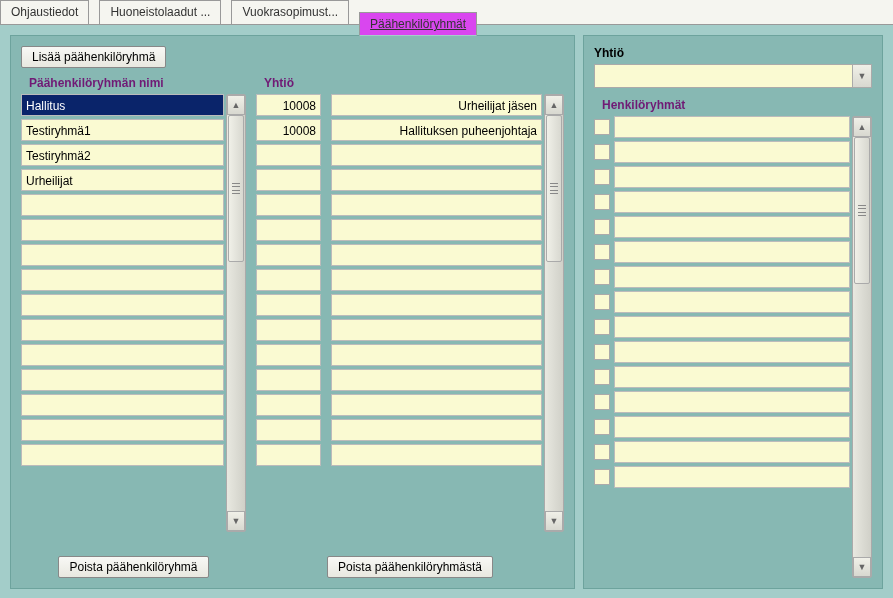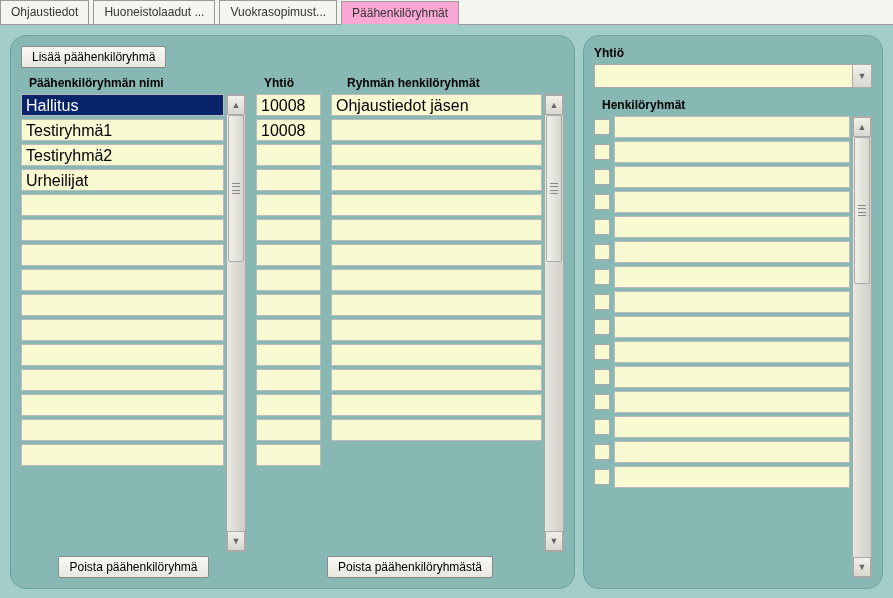--- a/index.html
+++ b/index.html
@@ -15,45 +15,46 @@
 .tabs {
   display: flex;
   background: #f5f5f0;
   border-bottom: 1px solid #999;
   height: 24px;
 }
 .tab {
   padding: 4px 10px;
   border: 1px solid #999;
   border-bottom: none;
-  margin-right: 4px;
+  margin-right: 10px;
   background: #f5f5f0;
   cursor: pointer;
   font-size: 12px;
   white-space: nowrap;
   color: #333;
 }
 .tab.active {
-  background: #f9a8d4;
+  background: #d946ef;
   border-bottom: 1px solid #a3cdc9;
   position: relative;
-  top: 1px;
+  top: 12px;
+  text-decoration: underline;
 }
 .content {
   display: flex;
   padding: 10px;
   gap: 8px;
   background: #a3cdc9;
   height: calc(100% - 24px);
   box-sizing: border-box;
 }
 .panel {
   background: #87b8b3;
   border: 1px solid #6da39d;
-  border-radius: 16px;
+  border-radius: 0;
   padding: 10px;
   box-sizing: border-box;
   display: flex;
   flex-direction: column;
 }
 .panel-left {
   width: 565px;
 }
 .panel-right {
   flex: 1;
@@ -71,21 +72,21 @@
 }
 .columns {
   display: flex;
   gap: 10px;
   flex: 1;
 }
 .col-header {
   font-weight: bold;
   font-size: 12px;
   margin-bottom: 4px;
-  color: #000000;
+  color: #701a75;
   padding-left: 8px;
 }
 .col {
   display: flex;
   flex-direction: column;
 }
 .col-names {
   width: 225px;
 }
 .list-container {
@@ -97,21 +98,21 @@
   display: flex;
   flex-direction: column;
   gap: 3px;
 }
 .row-cell {
   background: #fafad2;
   border: 1px solid #bbb;
   height: 22px;
   line-height: 22px;
   padding: 0 4px;
-  font-size: 16px;
+  font-size: 12px;
   box-sizing: border-box;
   overflow: hidden;
 }
 .row-cell.selected {
   background: #0a246a;
   color: #fff;
 }
 .scrollbar {
   width: 18px;
   background: linear-gradient(90deg, #e8e8e0, #d0d0c8);
@@ -153,21 +154,21 @@
   display: flex;
   flex-direction: column;
   justify-content: space-between;
 }
 .scroll-grip div {
   height: 1px;
   background: #888;
 }
 .bottom-btn {
   text-align: center;
-  margin-top: 4px;
+  margin-top: 24px;
 }
 .company-label {
   font-weight: bold;
   font-size: 12px;
   margin-bottom: 4px;
 }
 .company-select {
   width: 100%;
   height: 24px;
   background: #fafad2;
@@ -201,20 +202,21 @@
   background: #fafad2;
   border: 1px solid #aaa;
   flex-shrink: 0;
 }
 .check-row .row-cell {
   flex: 1;
 }
 .two-col-body {
   display: flex;
   flex: 1;
+  text-align: right;
 }
 .two-col-inner {
   flex: 1;
   display: flex;
   gap: 10px;
 }
 </style>
 </head>
 <body>
 
@@ -267,21 +269,20 @@
           </div>
         </div>
         <div class="bottom-btn">
           <button class="btn">Poista päähenkilöryhmä</button>
         </div>
       </div>
 
       <div class="col" style="flex:1">
         <div style="display:flex;gap:10px">
           <div class="col-header" style="width:65px">Yhtiö</div>
-          <div class="col-header" style="flex:1">Ryhmän henkilöryhmät</div>
         </div>
         <div class="two-col-body">
           <div class="two-col-inner">
             <div class="list-rows" id="company-list" style="width:65px;flex:none">
                 <div class="row-cell">10008</div>
                 <div class="row-cell">10008</div>
                 <div class="row-cell"></div>
                 <div class="row-cell"></div>
                 <div class="row-cell"></div>
                 <div class="row-cell"></div>
@@ -289,21 +290,22 @@
                 <div class="row-cell"></div>
                 <div class="row-cell"></div>
                 <div class="row-cell"></div>
                 <div class="row-cell"></div>
                 <div class="row-cell"></div>
                 <div class="row-cell"></div>
                 <div class="row-cell"></div>
                 <div class="row-cell"></div>
               </div>
             <div class="list-rows" id="groups-list">
-                <div class="row-cell">Ohjaustiedot jäsen</div>
+                <div class="row-cell">Urheilijat jäsen</div>
+                <div class="row-cell">Hallituksen puheenjohtaja</div>
                 <div class="row-cell"></div>
                 <div class="row-cell"></div>
                 <div class="row-cell"></div>
                 <div class="row-cell"></div>
                 <div class="row-cell"></div>
                 <div class="row-cell"></div>
                 <div class="row-cell"></div>
                 <div class="row-cell"></div>
                 <div class="row-cell"></div>
                 <div class="row-cell"></div>

